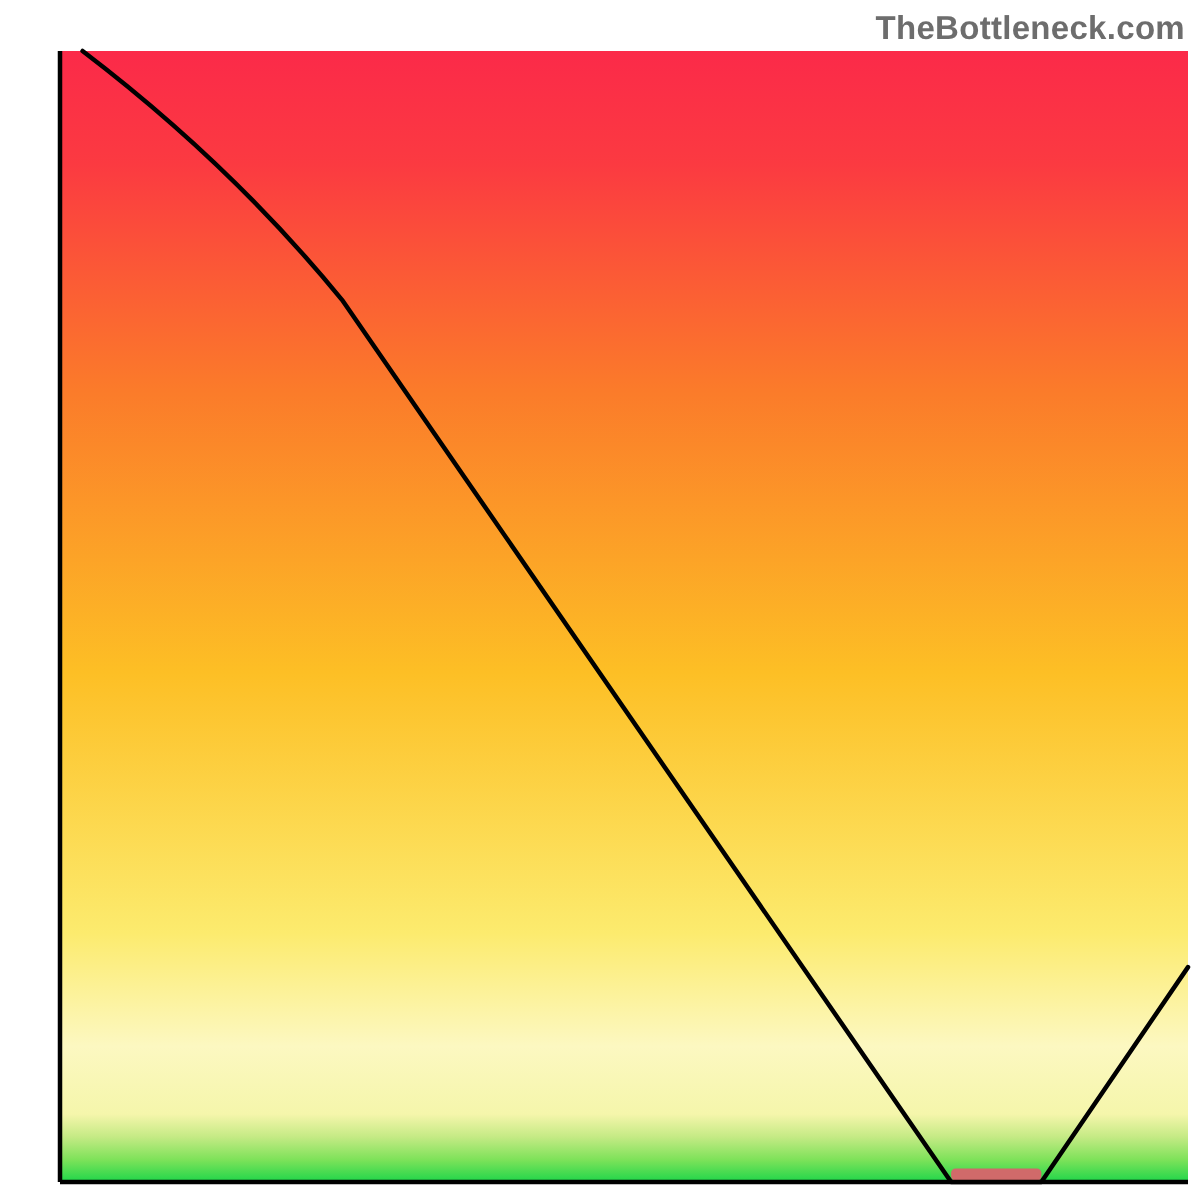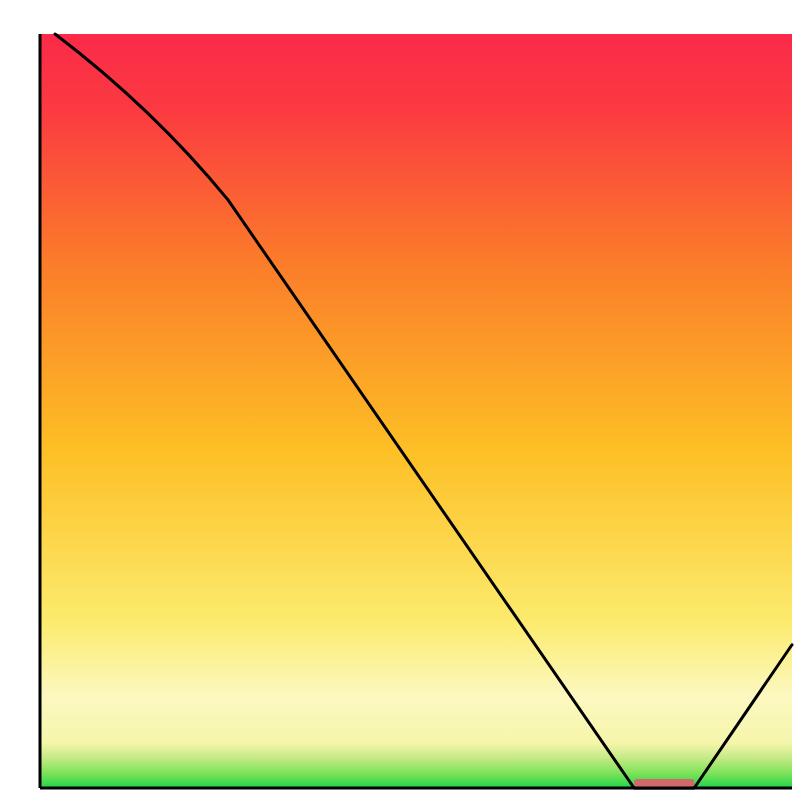--- a/index.html
+++ b/index.html
@@ -51,14 +51,15 @@
           <stop offset="100%" stop-color="#fb2a49"></stop>
         </linearGradient>
   </defs>
   <rect id="bg-rect" x="40" y="34" width="752" height="754" fill="url(#bg-grad)"></rect>
   <line id="axis-x" x1="40" y1="788" x2="792" y2="788" stroke="#000000" stroke-width="3"></line>
   <line id="axis-y" x1="40" y1="34" x2="40" y2="788" stroke="#000000" stroke-width="3"></line>
   <rect id="valley-bar" x="634.08" y="779" width="60.15999999999997" height="8" rx="3" fill="#d06a6a"></rect>
   <path id="curve" fill="none" d="M 55.04 34 Q 153.52 108.94 228 199.88 L 634.08 788 L 694.24 788 L 792 644.74" stroke="#000000" stroke-width="3" stroke-linejoin="round" stroke-linecap="round"></path>
 </svg>
 
+<div class="watermark">TheBottleneck.com</div>
 
 </div>
 
 </body></html>

